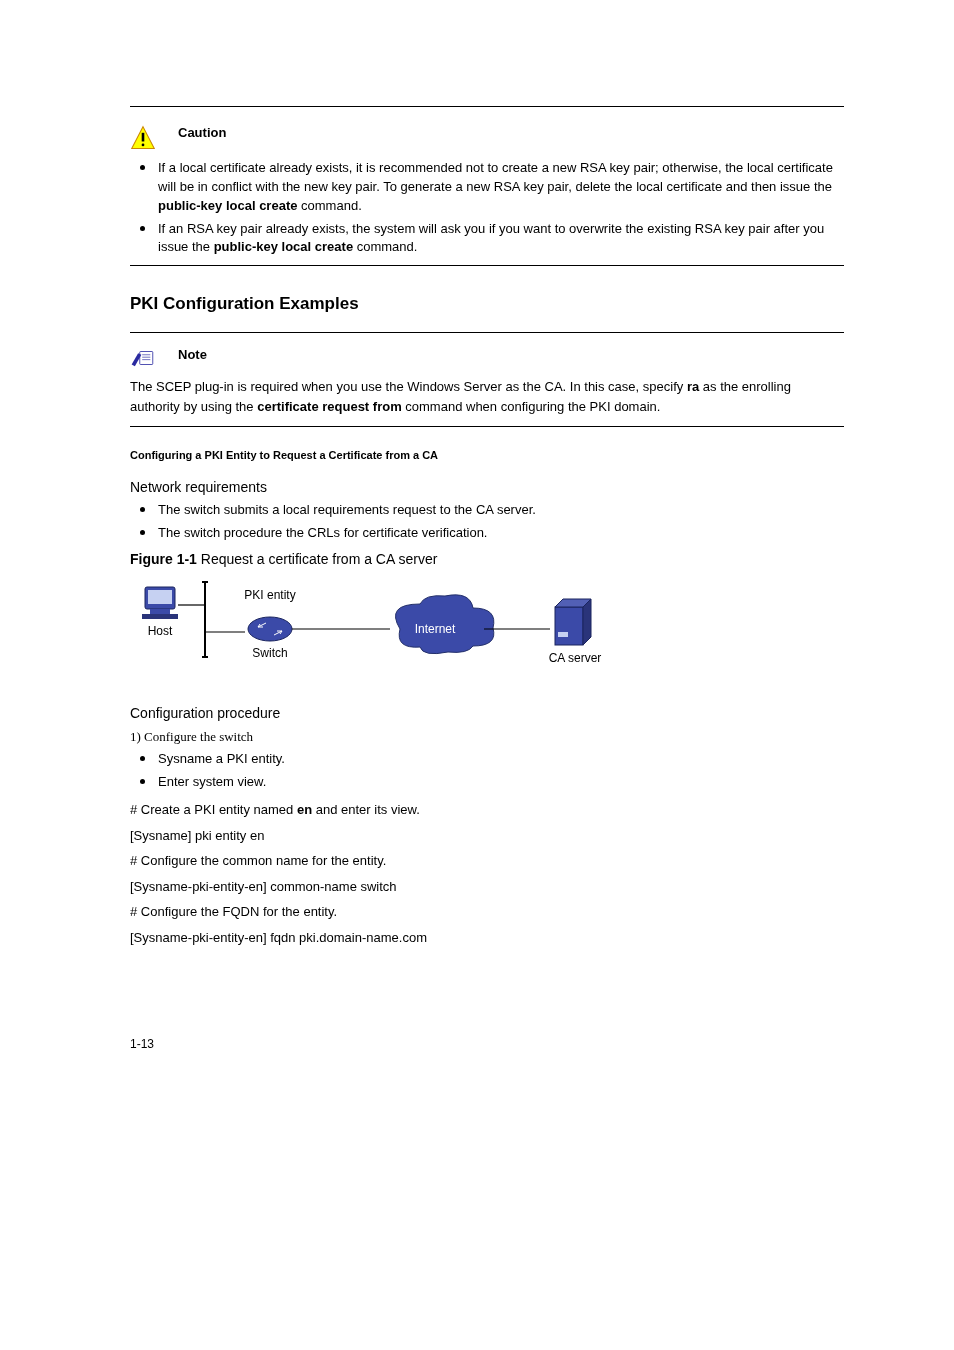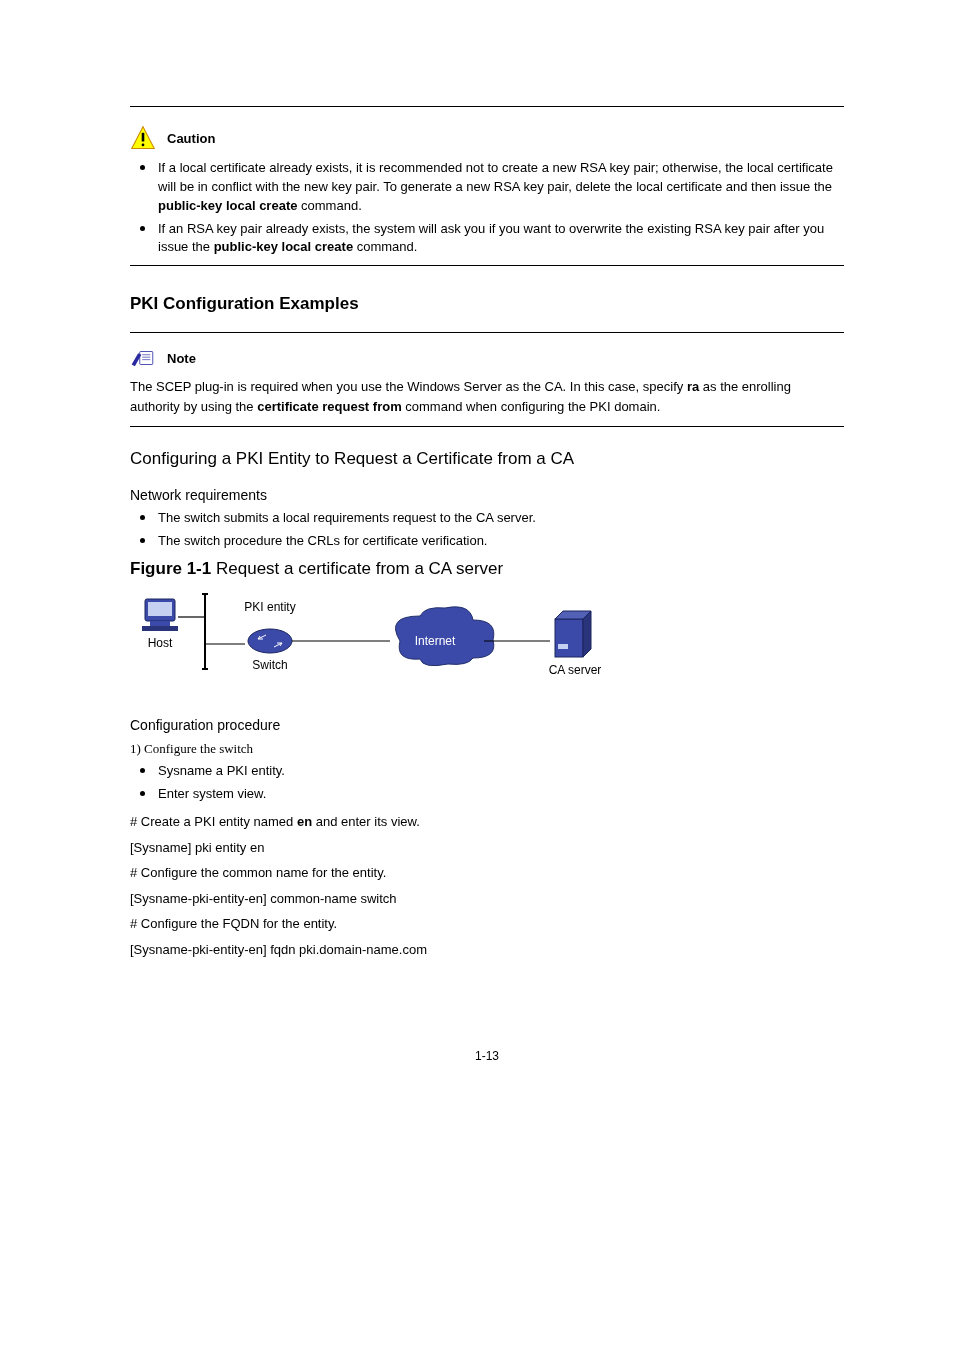--- a/index.html
+++ b/index.html
@@ -14,22 +14,21 @@
   .page {
     padding: 100px 110px 60px 130px;
   }
   .hr-full {
     border: none;
     border-top: 1px solid #000000;
     margin: 6px 0 18px 0;
   }
   .icon-label-row {
     display: flex;
-    align-items: center;
-    gap: 11px;
+    gap: 22px;
     margin: 14px 0 8px 0;
   }
   .icon-label-row .label {
     font-weight: bold;
     font-size: 13px;
   }
   .caution-icon svg { width: 26px; height: 26px; display: block; }
   .note-icon svg { width: 26px; height: 22px; display: block; }
   ul.bullets {
     list-style: none;
@@ -51,44 +50,43 @@
     height: 5px;
     background: #000000;
     border-radius: 50%;
   }
   h2.section {
     font-size: 17px;
     font-weight: bold;
     margin: 28px 0 10px 0;
   }
   h3.subsection {
-    font-size: 17px;
-    font-weight: normal;
+    font-size: 11px;
+    font-weight: bold;
     margin: 22px 0 6px 0;
   }
   h4.subsub {
     font-size: 14px;
     font-weight: normal;
     margin: 18px 0 6px 0;
   }
   .ptext {
     line-height: 1.5;
     margin: 6px 0;
   }
   .figcap {
-    font-size: 17px;
+    font-size: 14px;
     margin: 6px 0 6px 0;
   }
   .figcap .figlabel { font-weight: bold; }
   .diagram-wrap {
     margin: 10px 0 4px 0;
   }
   .diagram-wrap svg { display:block; }
   .pagenum {
-    text-align: center;
     font-size: 12px;
     margin-top: 90px;
   }
   .bold { font-weight: bold; }
 </style>
 </head>
 <body>
 
 <div class="page">
 

